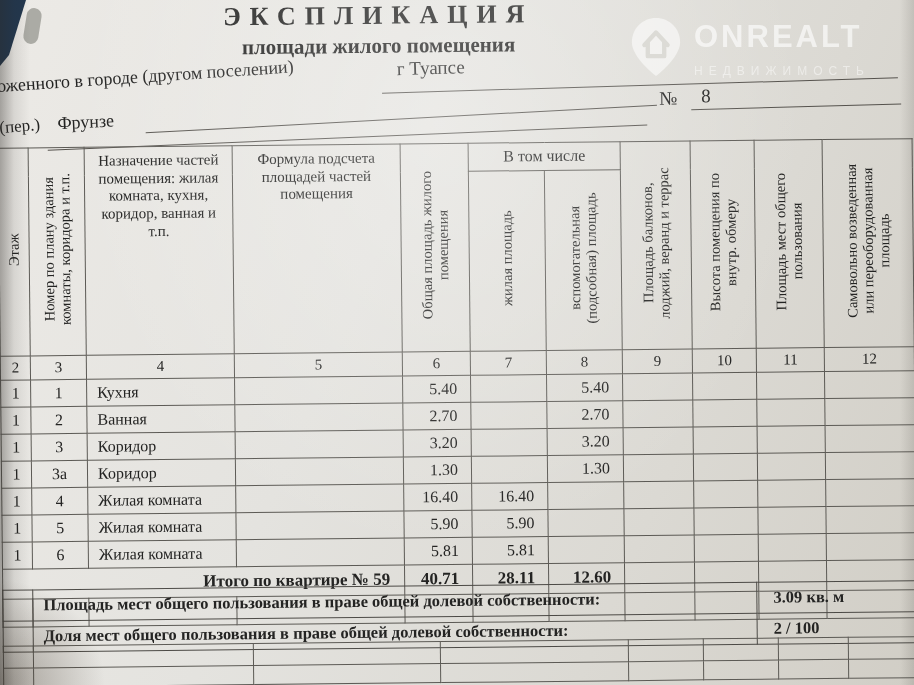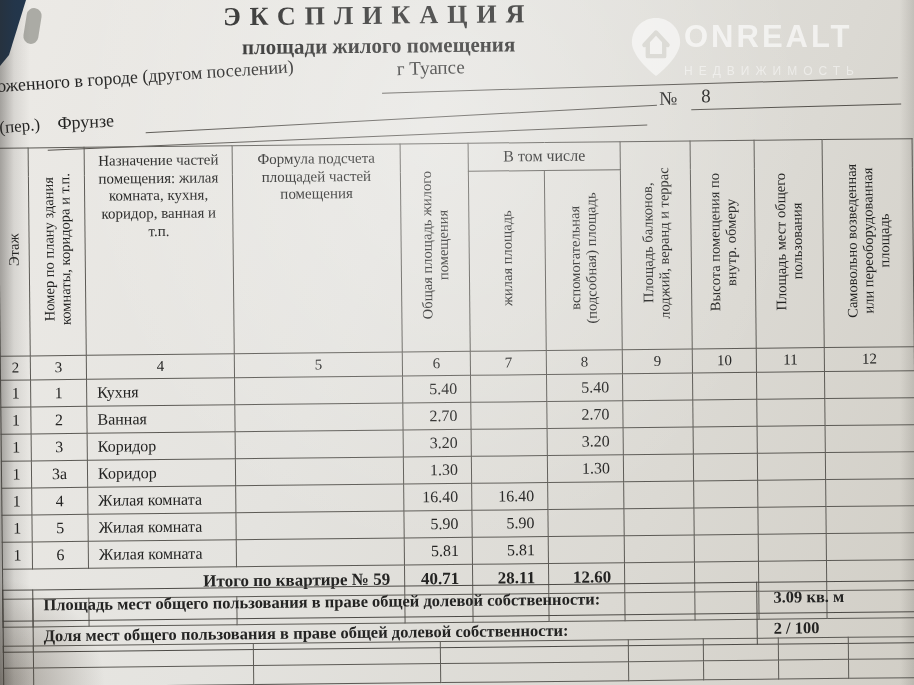--- a/index.html
+++ b/index.html
@@ -9,21 +9,21 @@
   .vignette{position:absolute;inset:0;pointer-events:none;
     background:radial-gradient(ellipse at 48% 18%, rgba(255,255,255,.30) 0%, rgba(255,255,255,0) 55%),
                linear-gradient(to right, rgba(45,42,38,.38) 0, rgba(45,42,38,.10) 14px, rgba(0,0,0,0) 30px),
                linear-gradient(to left, rgba(70,66,60,.16) 0, rgba(0,0,0,0) 14px),
                radial-gradient(circle 150px at 0 685px, rgba(62,52,40,.42) 0%, rgba(0,0,0,0) 70%);}
   .corner-navy{position:absolute;left:0;top:0;width:30px;height:72px;background:#22374e;
     clip-path:polygon(0 0,26px 0,9px 55px,0 66px);}
   .corner-blob{position:absolute;left:25px;top:8px;width:15px;height:36px;border-radius:8px;
     background:#96968f;opacity:.75;transform:rotate(9deg);}
   
-  .wm{position:absolute;left:628px;top:16px;display:flex;align-items:center;z-index:5;}
+  .wm{position:absolute;left:628px;top:16px;display:flex;align-items:center;gap:10px;z-index:5;}
   .wm-texts{display:flex;flex-direction:column;font-family:"Liberation Sans",sans-serif;}
   .wm-brand{font-size:31px;font-weight:bold;letter-spacing:3px;color:rgba(255,255,255,.62);line-height:1;}
   .wm-tag{font-size:12px;letter-spacing:6px;color:rgba(255,255,255,.48);margin-top:12px;}
   
   .content{position:absolute;inset:0;transform:rotate(-0.6deg);transform-origin:18% 55%;}
   .hdr{position:absolute;white-space:nowrap;}
   .title{left:0;right:150px;top:3px;text-align:center;font-size:26px;font-weight:bold;letter-spacing:9px;}
   .subtitle{left:0;right:150px;top:36px;text-align:center;font-size:21px;font-weight:bold;}
   .loc-label{left:0px;top:66px;font-size:18px;transform:rotate(-3.2deg);}
   .city{left:400px;top:60px;font-size:19px;transform:rotate(-1.2deg);}

